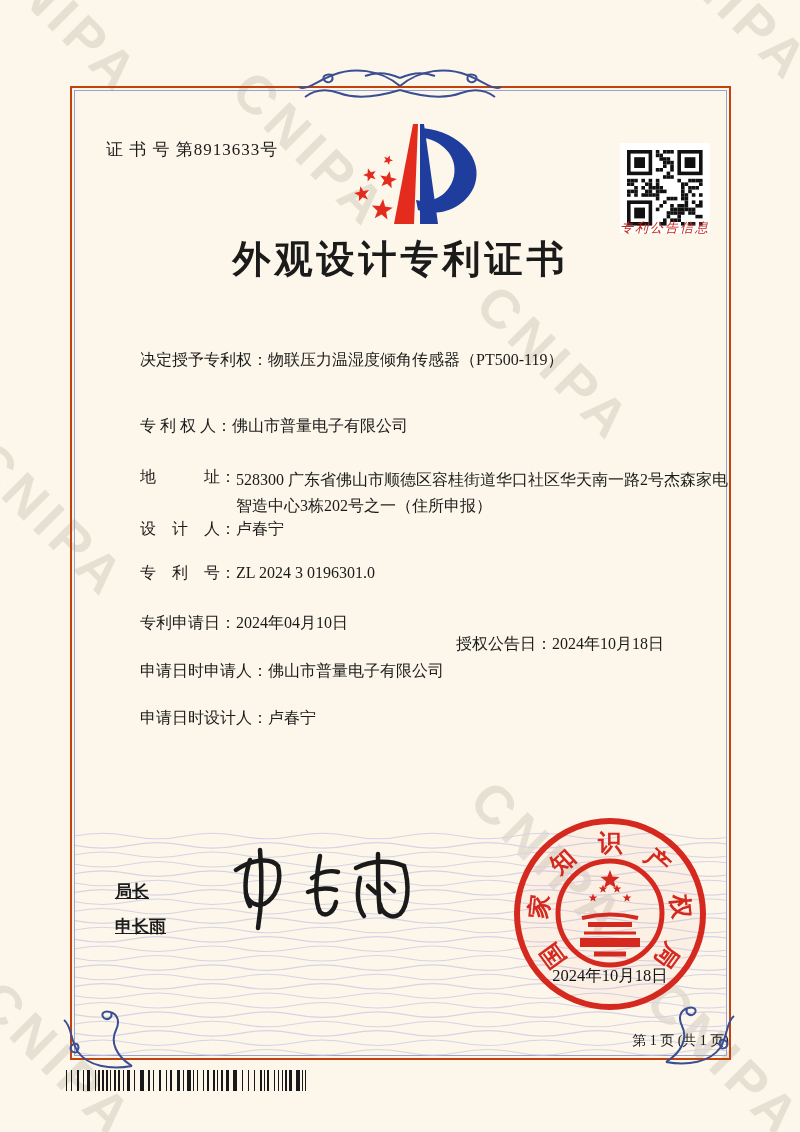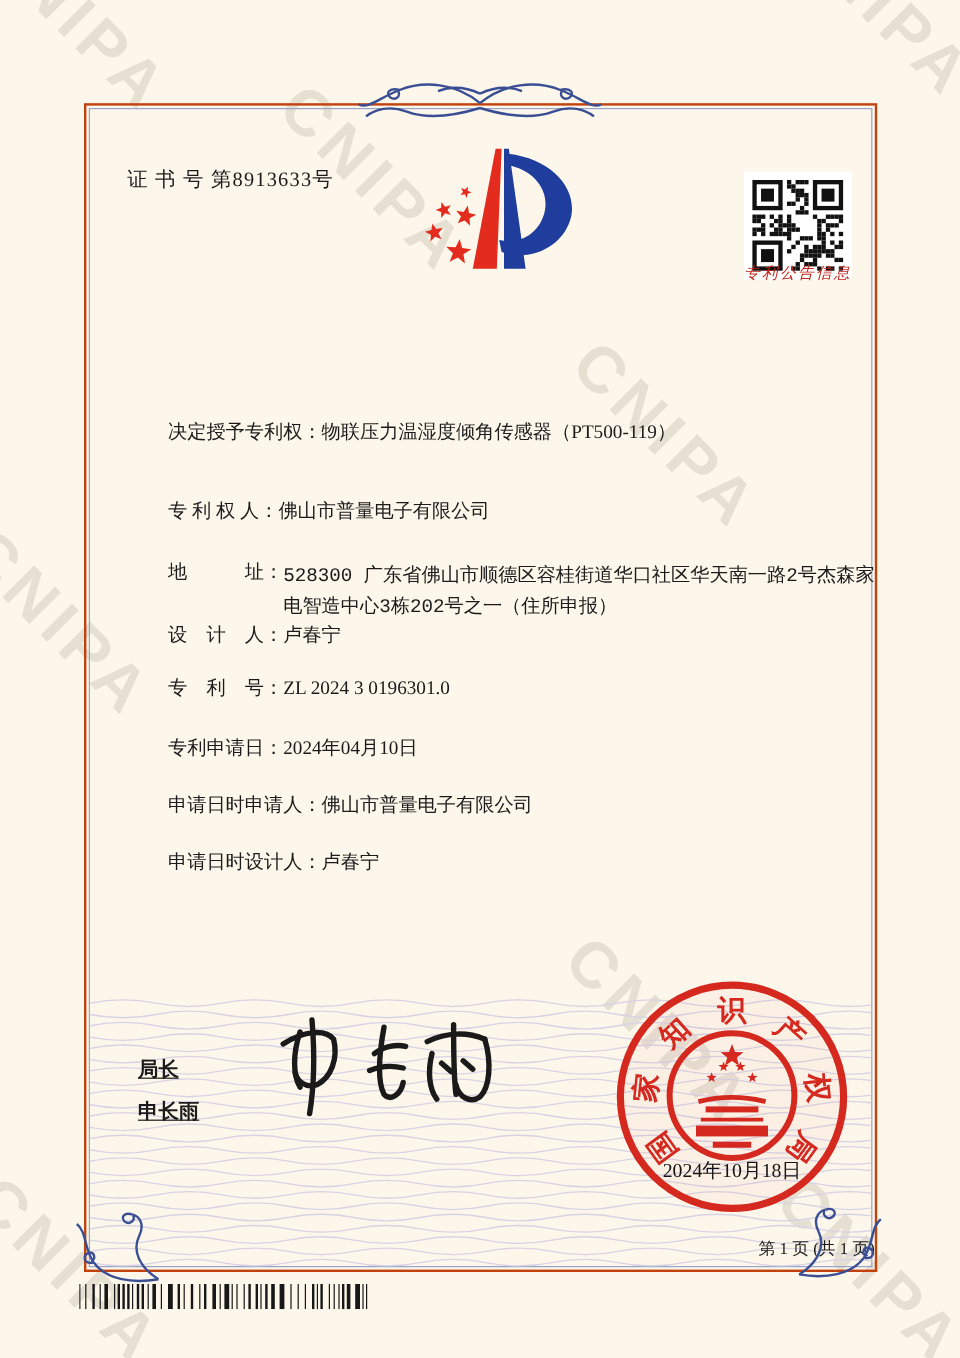--- a/index.html
+++ b/index.html
@@ -26,21 +26,21 @@
   .qr-wrap{position:absolute;left:548px;top:55px;width:90px;height:90px;background:#fff;z-index:2;}
   .qr-label{position:absolute;left:528px;top:131px;width:130px;text-align:center;
     font-size:13px;color:#c2271c;letter-spacing:2px;z-index:3;font-style:italic;}
   .title{position:absolute;left:0;top:146px;width:100%;text-align:center;
     font-size:38px;font-weight:bold;letter-spacing:4px;z-index:3;}
   .rows{position:absolute;left:44px;top:0;width:600px;z-index:3;font-size:16px;}
   .row{position:absolute;white-space:pre;}
   .row .lbl{white-space:pre;}
   .row .val{white-space:pre;font-family:Liberation Serif, serif;}
   .row .val-wrap{display:inline-block;width:496px;vertical-align:top;
-    white-space:normal;line-height:26px;font-family:Liberation Mono, monospace;}
+    white-space:normal;line-height:26px;}
   .pair2{position:absolute;left:340px;white-space:pre;}
   .statement{position:absolute;left:42px;top:678px;width:618px;z-index:3;
     font-size:15.5px;line-height:31px;text-align:justify;text-indent:2em;
     font-style:italic;}
   .signer{position:absolute;left:43px;top:786px;z-index:3;
     font-family:"Liberation Sans","DejaVu Sans",sans-serif;
     font-size:17px;font-weight:bold;line-height:35px;text-decoration:underline;}
   .sig-svg{position:absolute;left:148px;top:756px;width:200px;height:92px;z-index:3;}
   .seal-svg{position:absolute;left:438px;top:726px;width:200px;height:200px;z-index:4;}
   .page-no{position:absolute;left:0;top:944px;width:100%;text-align:right;
@@ -232,39 +232,41 @@
       <rect x="57.4" y="75.4" width="3.6" height="3.6" fill="#111"></rect>
       <rect x="39.4" y="79.0" width="3.6" height="3.6" fill="#111"></rect>
       <rect x="43.0" y="79.0" width="3.6" height="3.6" fill="#111"></rect>
       <rect x="61.0" y="79.0" width="3.6" height="3.6" fill="#111"></rect>
       <rect x="68.2" y="79.0" width="3.6" height="3.6" fill="#111"></rect>
       <rect x="71.8" y="79.0" width="3.6" height="3.6" fill="#111"></rect>
       <rect x="79.0" y="79.0" width="3.6" height="3.6" fill="#111"></rect>
     </svg>
   <div class="qr-label">专利公告信息</div>
 
+  <div class="title">外观设计专利证书</div>
 
   <div class="rows">
     <div class="row" style="top:244px">
       <span class="lbl">决定授予专利权：</span><span class="val">物联压力温湿度倾角传感器（PT500-119）</span>
     </div>
     <div class="row" style="top:310px">
       <span class="lbl">专 利 权 人：</span><span class="val">佛山市普量电子有限公司</span>
     </div>
     <div class="row" style="top:361px">
       <span class="lbl">地　　　址：</span><span class="val-wrap">528300 广东省佛山市顺德区容桂街道华口社区华天南一路2号杰森家电智造中心3栋202号之一（住所申报）</span>
     </div>
     <div class="row" style="top:413px">
       <span class="lbl">设　计　人：</span><span class="val">卢春宁</span>
     </div>
     <div class="row" style="top:457px;width:600px">
       <span class="lbl">专　利　号：</span><span class="val">ZL 2024 3 0196301.0</span>
     </div>
     <div class="row" style="top:507px;width:600px">
       <span class="lbl">专利申请日：</span><span class="val">2024年04月10日</span>
+      <span class="pair2"><span class="lbl">授权公告日：</span><span class="val">2024年10月18日</span></span>
     </div>
     <div class="row" style="top:555px">
       <span class="lbl">申请日时申请人：</span><span class="val">佛山市普量电子有限公司</span>
     </div>
     <div class="row" style="top:602px">
       <span class="lbl">申请日时设计人：</span><span class="val">卢春宁</span>
     </div>
   </div>
 
 

